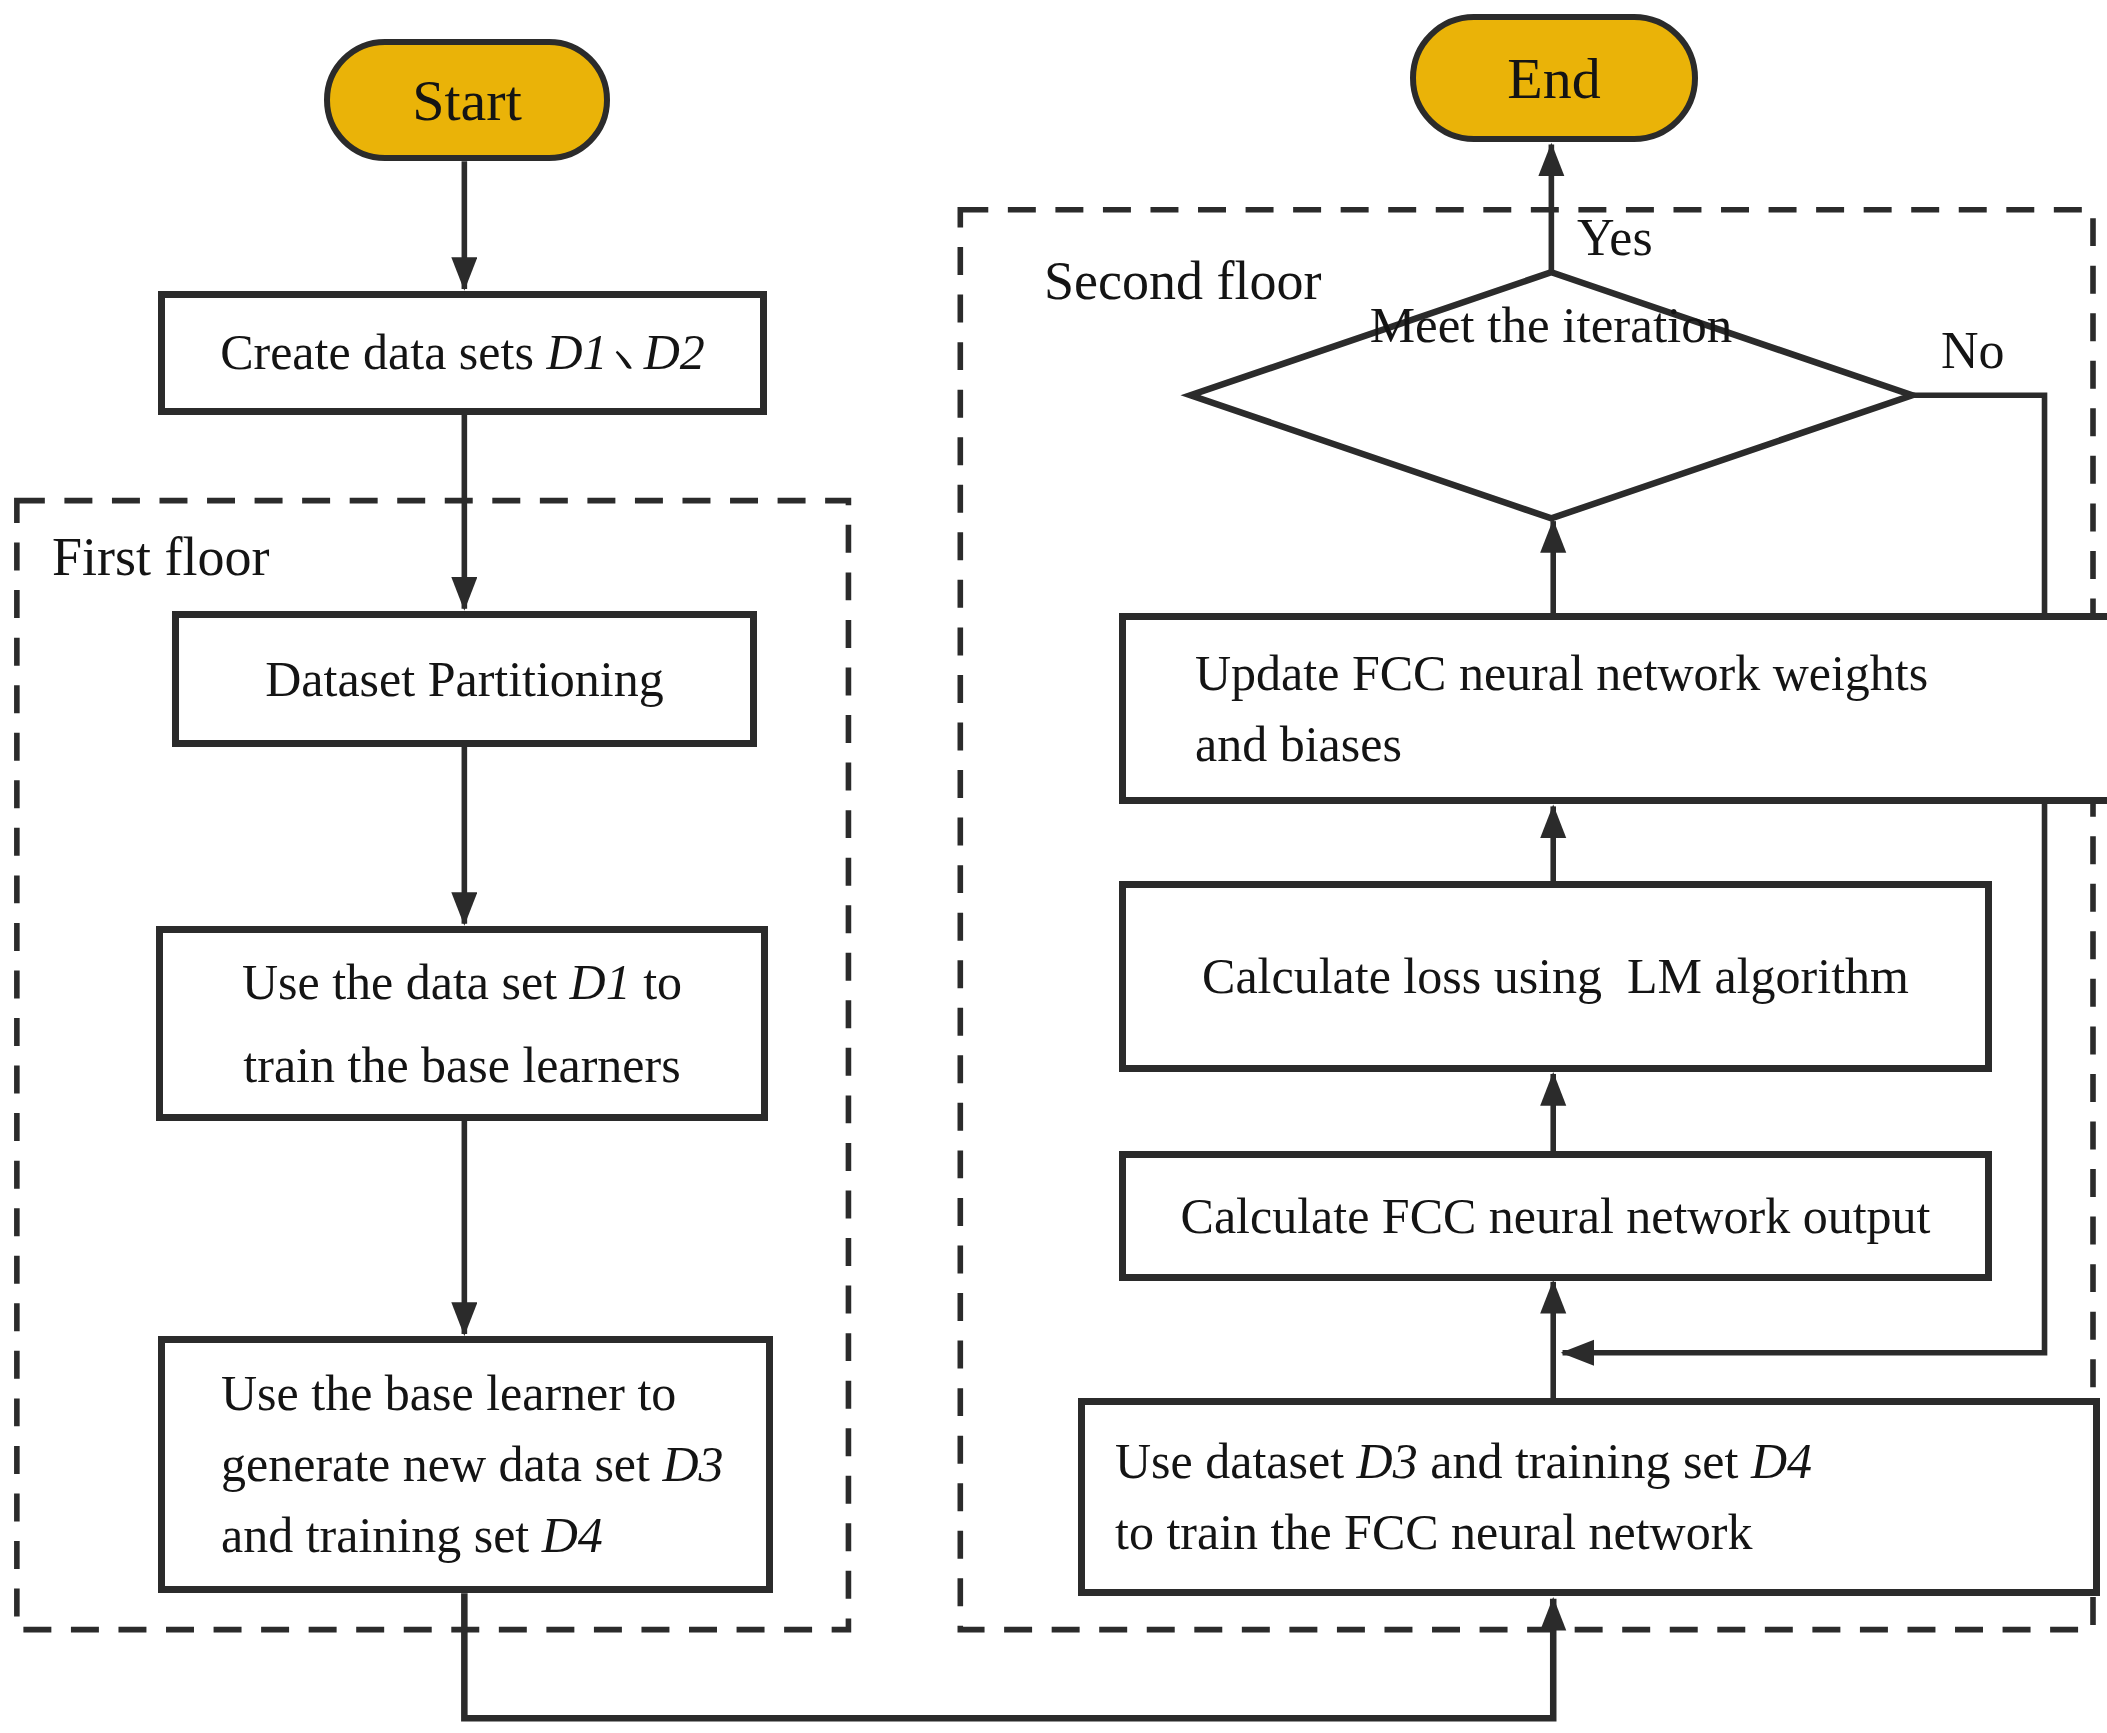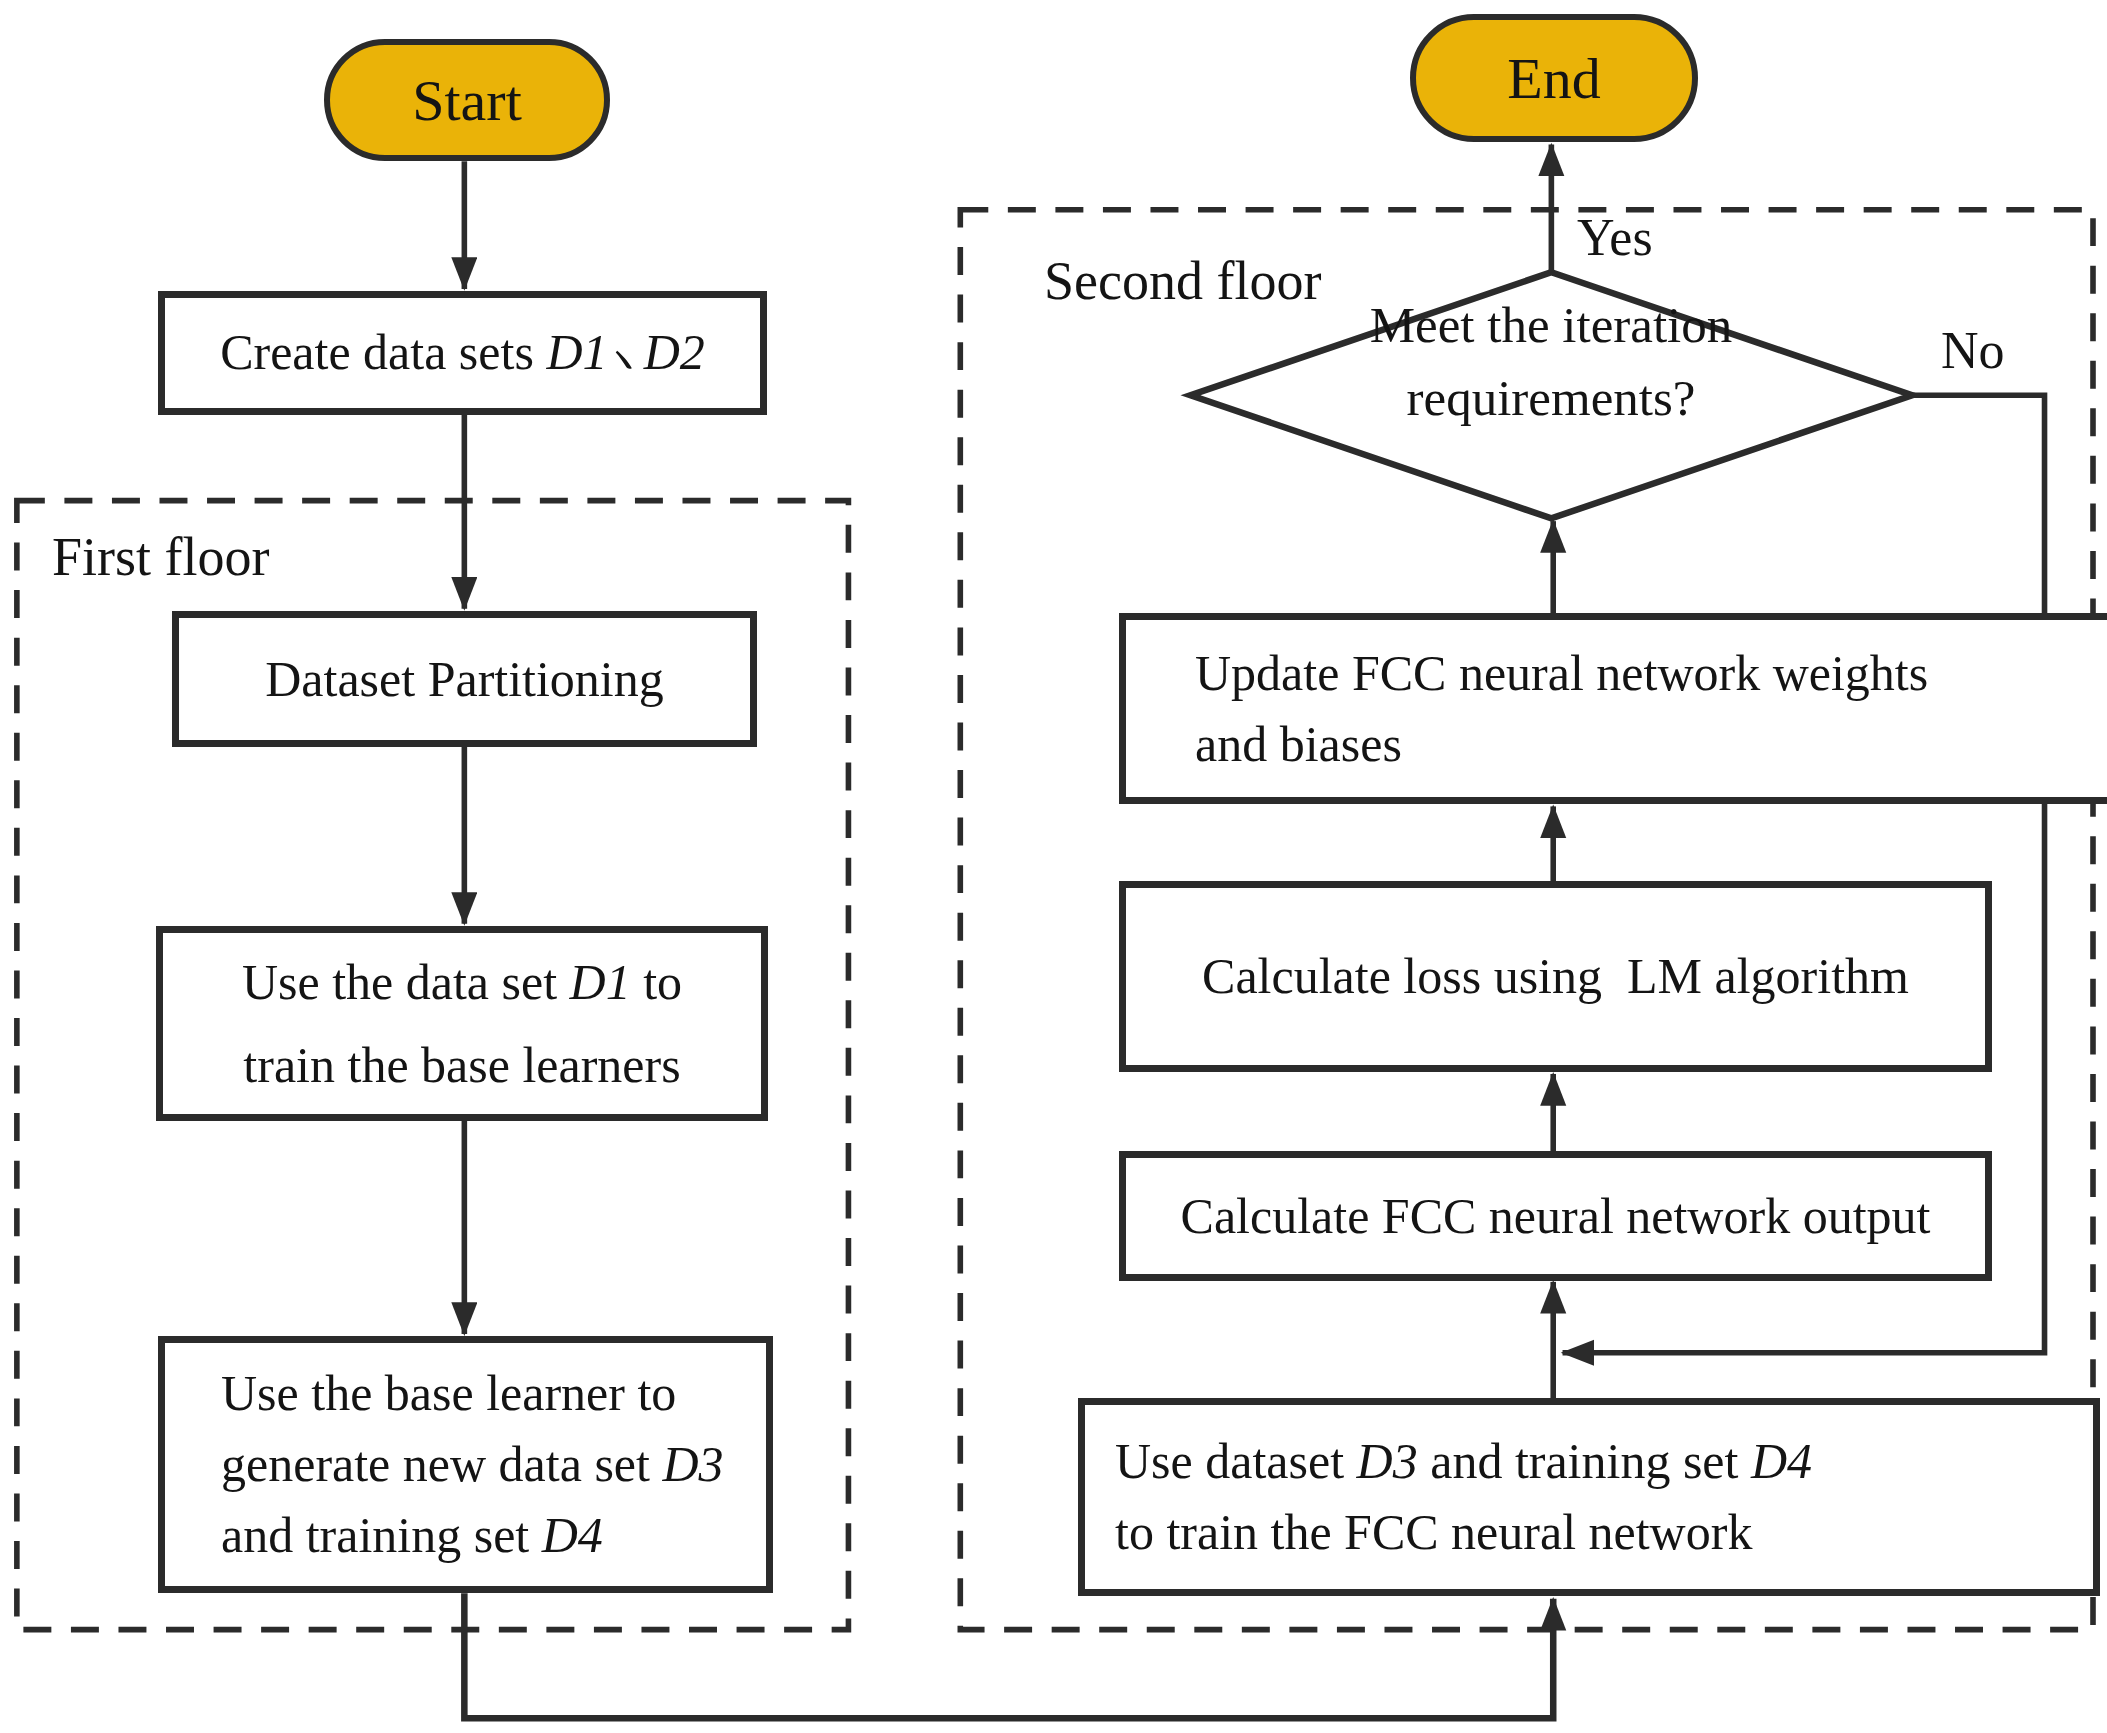--- a/index.html
+++ b/index.html
@@ -183,20 +183,19 @@
     <div class="line">Calculate FCC neural network output</div>
   </div>
 
   <div class="node align-left" id="fcc-box">
     <div class="line"><span>Use dataset </span><i>D3</i><span> and training set </span><i>D4</i></div>
     <div class="line">to train the FCC neural network</div>
   </div>
 
   <div class="decision-text">
     <div class="line">Meet the iteration</div>
-    <div class="line">requirements?</div>
   </div>
 
   <div class="edge-label" id="yes-label">Yes</div>
   <div class="edge-label" id="no-label">No</div>
 
 </div>
 
 
 </body></html>

